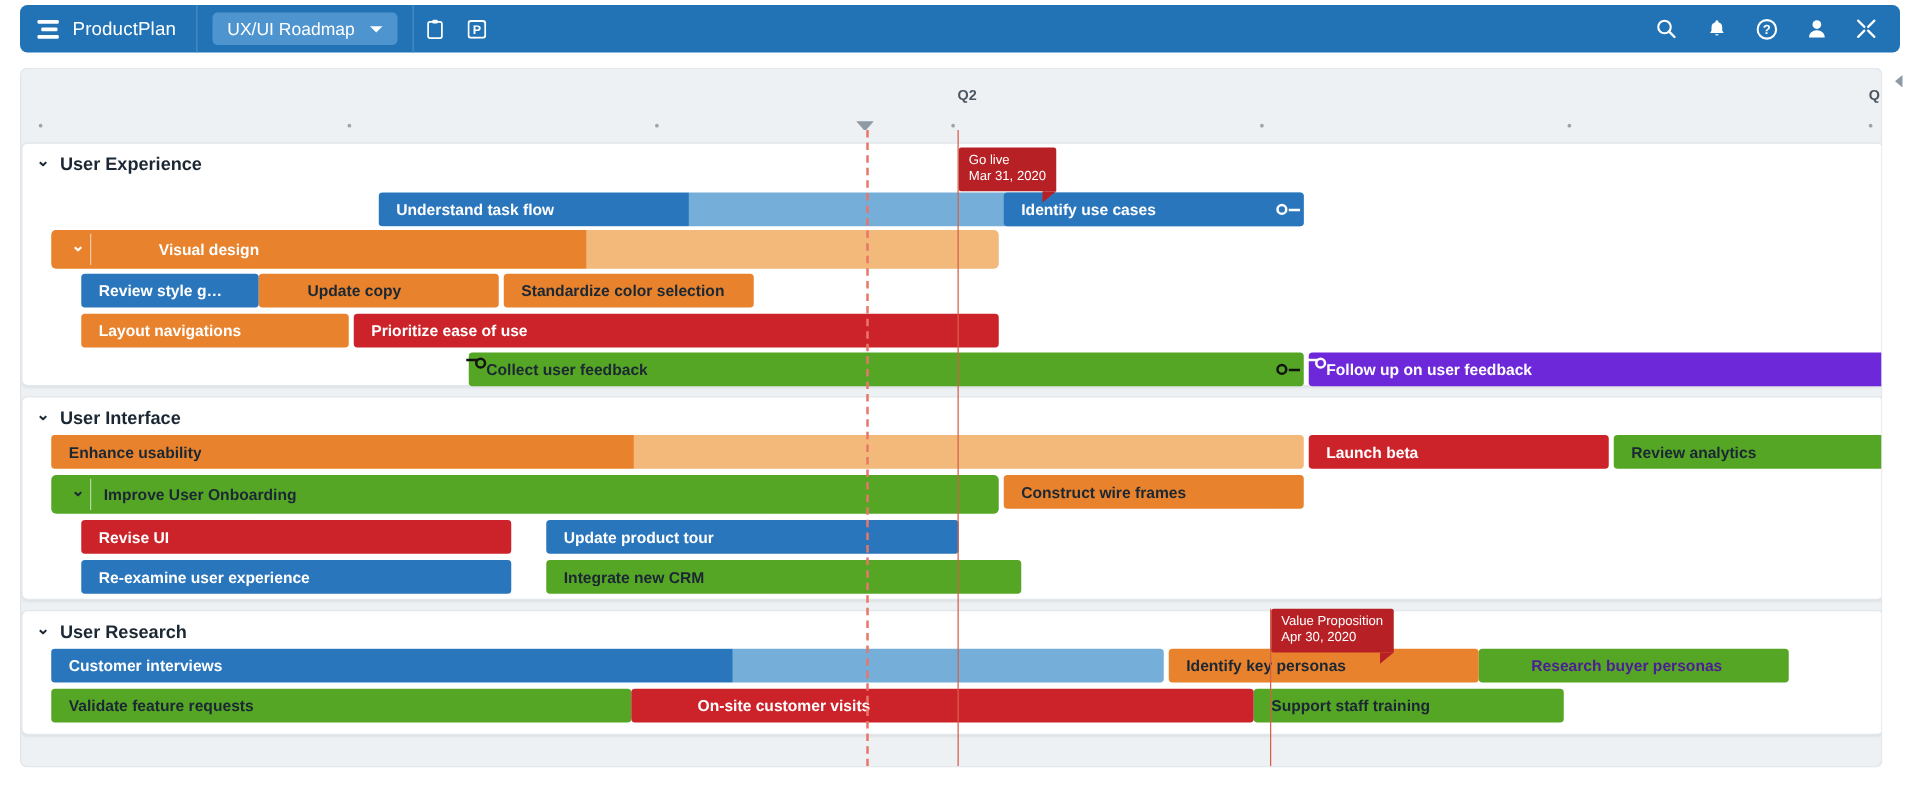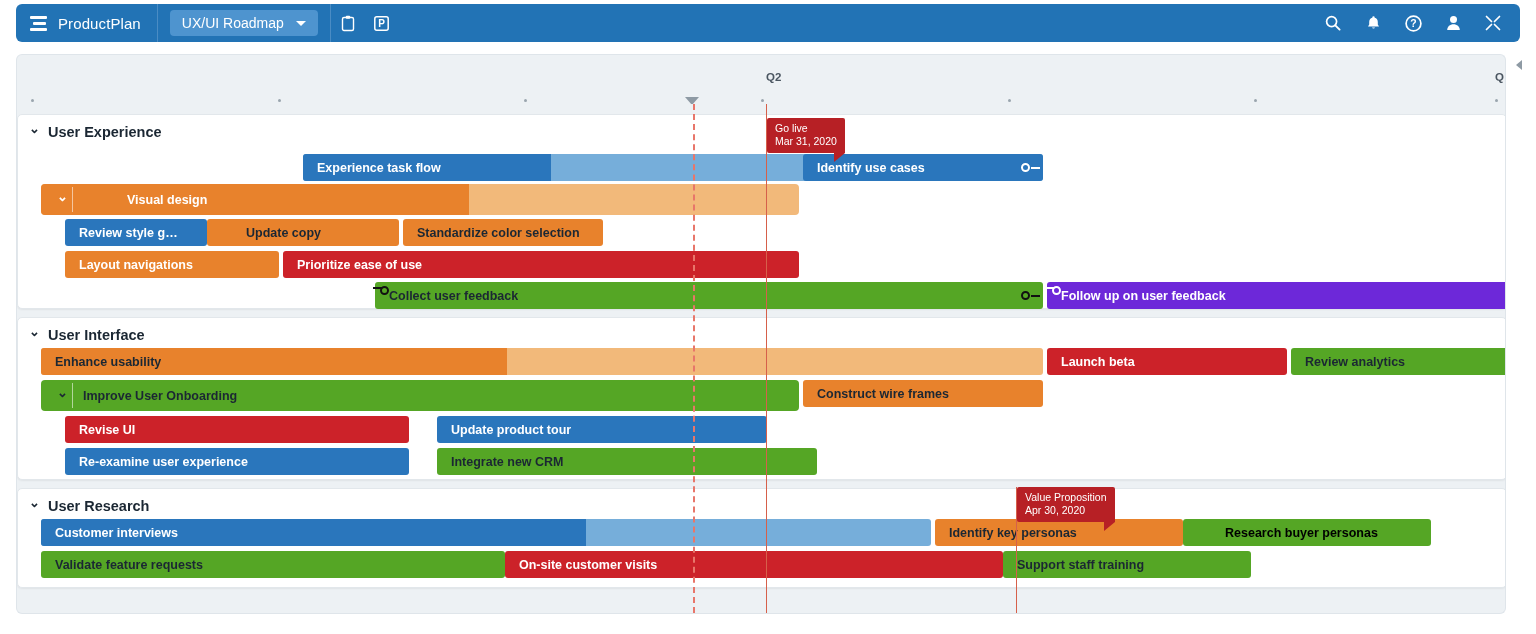--- a/index.html
+++ b/index.html
@@ -211,21 +211,21 @@
   <div class="rail-collapse"></div>
 
   <div class="canvas" id="canvas">
       <div class="container-box" style="top: 10px; height: 195px; width: 1490px;"></div>
       <div class="section-title" style="top: 20px;">
         <span class="chev" style="transform: translateY(-4px);">⌄</span>
         <span>User Experience</span>
       </div>
       <div class="bar" style="left: 286px; top: 50px; width: 740px; background: rgb(118, 174, 218);">
         <div class="fill" style="width: 248px; background: rgb(42, 118, 188);"></div>
-        <span class="lbl" style="color: rgb(255, 255, 255);">Experience task flow</span>
+        <span class="lbl" style="color: rgb(255, 255, 255);">Understand task flow</span>
       </div>
       <div class="dep" style="left: 1004px; top: 58.5px; width: 26px; height: 10px;">
         <span class="dot " style="left:0;top:0"></span>
         <span class="stem white" style="left:10px;top:4px;width:9px"></span>
       </div>
       <div class="bar container-bar" style="left: 24px; top: 80px; width: 758px; background: rgb(242, 185, 122);">
         <div class="fill" style="width: 428px; background: rgb(232, 130, 44);"></div>
         <span class="subchev" style="color: rgb(255, 255, 255); transform: translateY(-3px);">⌄</span>
         <div class="divline"></div>
         <span class="lbl" style="color: rgb(255, 255, 255); margin-left: 44px;">Visual design</span>
@@ -307,27 +307,27 @@
         <span>User Research</span>
       </div>
       <div class="bar" style="left: 24px; top: 415px; width: 890px; background: rgb(118, 174, 218);">
         <div class="fill" style="width: 545px; background: rgb(42, 118, 188);"></div>
         <span class="lbl" style="color: rgb(255, 255, 255);">Customer interviews</span>
       </div>
       <div class="bar" style="left: 24px; top: 447px; width: 464px; background: rgb(85, 166, 37);">
         <span class="lbl" style="color: rgb(27, 39, 51);">Validate feature requests</span>
       </div>
       <div class="bar" style="left: 488px; top: 447px; width: 498px; background: rgb(204, 34, 41);">
-        <span class="lbl" style="color: rgb(255, 255, 255);">On-site customer visits</span>
+        <span class="lbl" style="color: rgb(255, 255, 255); margin-left: 39px;">On-site customer visits</span>
       </div>
       <div class="bar" style="left: 918px; top: 415px; width: 248px; background: rgb(232, 130, 44);">
         <span class="lbl" style="color: rgb(27, 39, 51);">Identify key personas</span>
       </div>
       <div class="bar" style="left: 1166px; top: 415px; width: 248px; background: rgb(85, 166, 37);">
-        <span class="lbl" style="color: #000000; padding-left: 42px;">Research buyer personas</span>
+        <span class="lbl" style="color: #4c1d95; padding-left: 42px;">Research buyer personas</span>
       </div>
       <div class="bar" style="left: 986px; top: 447px; width: 248px; background: rgb(85, 166, 37);">
         <span class="lbl" style="color: rgb(27, 39, 51);">Support staff training</span>
       </div>
       <div class="vline today" style="left: 676px; z-index: 20;"></div>
       <div class="vline mile" style="left: 749px; z-index: 20;"></div>
       <div class="vline mile" style="left: 999px; top: 383px; z-index: 20;"></div>
       <div class="flag" style="left: 750px; top: 14px;"><span>Go live</span><span class="d2">Mar 31, 2020</span><span class="notch"></span></div>
       <div class="flag" style="left: 1000px; top: 383px;"><span>Value Proposition</span><span class="d2">Apr 30, 2020</span><span class="notch"></span></div>
     </div>

